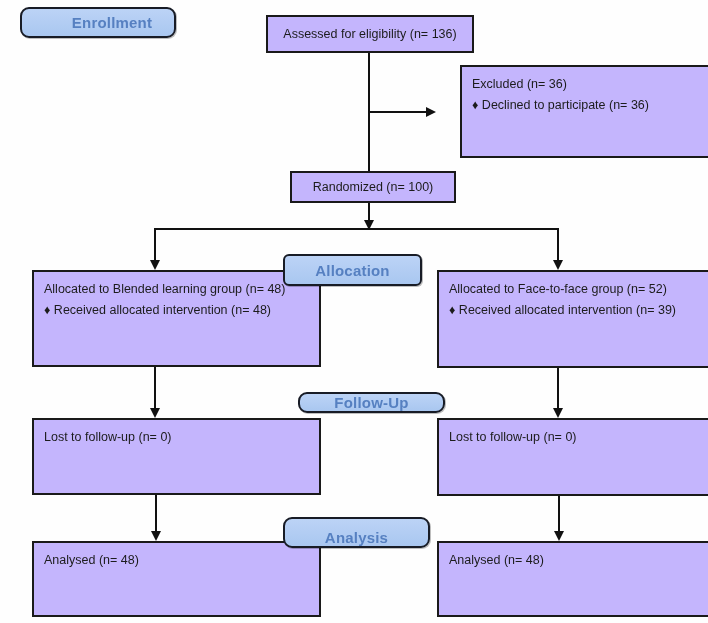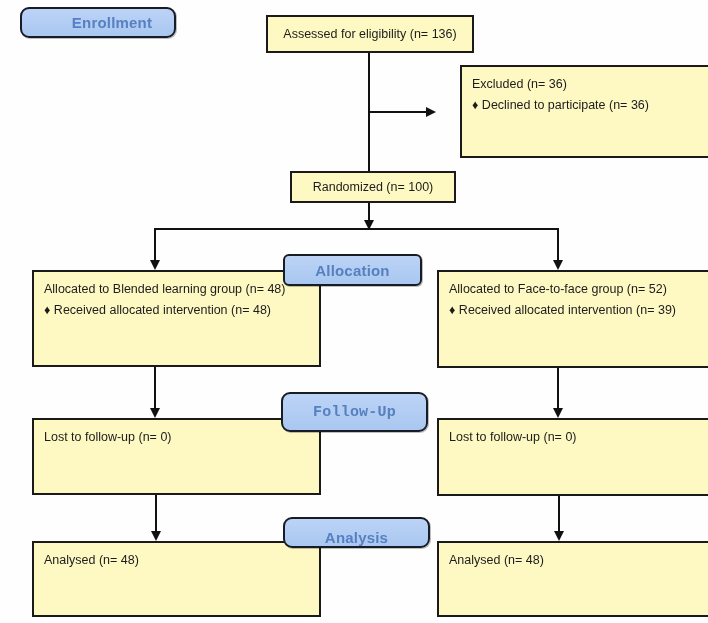--- a/index.html
+++ b/index.html
@@ -27,27 +27,27 @@
     border-radius:9px;
     display:flex;align-items:center;justify-content:center;
     font-weight:bold;font-size:15px;
     color:var(--stage-text);
     letter-spacing:.2px;
     z-index:3;
     box-shadow:1px 1px 0 rgba(0,0,0,.25);
   }
   .p-enroll{left:20px;top:7px;width:156px;height:31px;padding-left:28px;}
   .p-alloc{left:283px;top:254px;width:139px;height:32px;border-radius:6px;}
-  .p-fu{left:281px;top:392px;width:147px;height:40px;font-family:Liberation Mono, monospace;}
+  .p-fu{left:298px;top:392px;width:147px;height:21px;}
   .p-an{left:283px;top:517px;width:147px;height:31px;align-items:flex-end;}
   
   .box{
     position:absolute;
     box-sizing:border-box;
-    background:#fef9c3;
+    background:#c4b5fd;
     border:2px solid var(--box-border);
     font-size:12.5px;
     line-height:20px;
     z-index:1;
   }
   .box.center{display:flex;align-items:center;justify-content:center;text-align:center;}
   .box.toplead{padding:7px 10px;margin-left:24px;}
   .b-assessed{left:266px;top:15px;width:208px;height:38px;}
   .b-excluded{left:436px;top:65px;width:250px;height:93px;}
   .b-random{left:290px;top:171px;width:166px;height:32px;}

